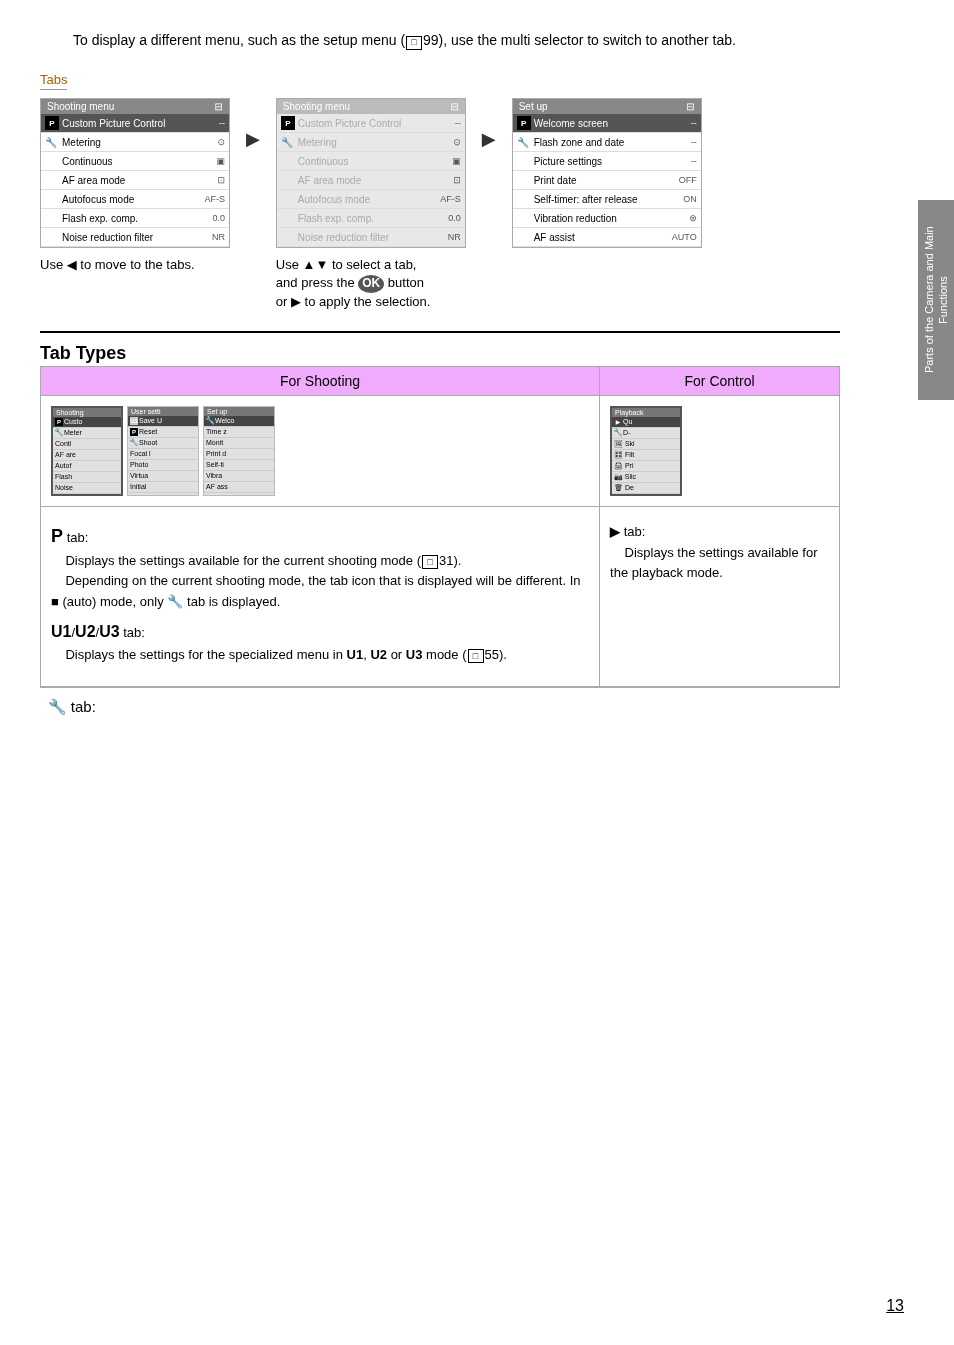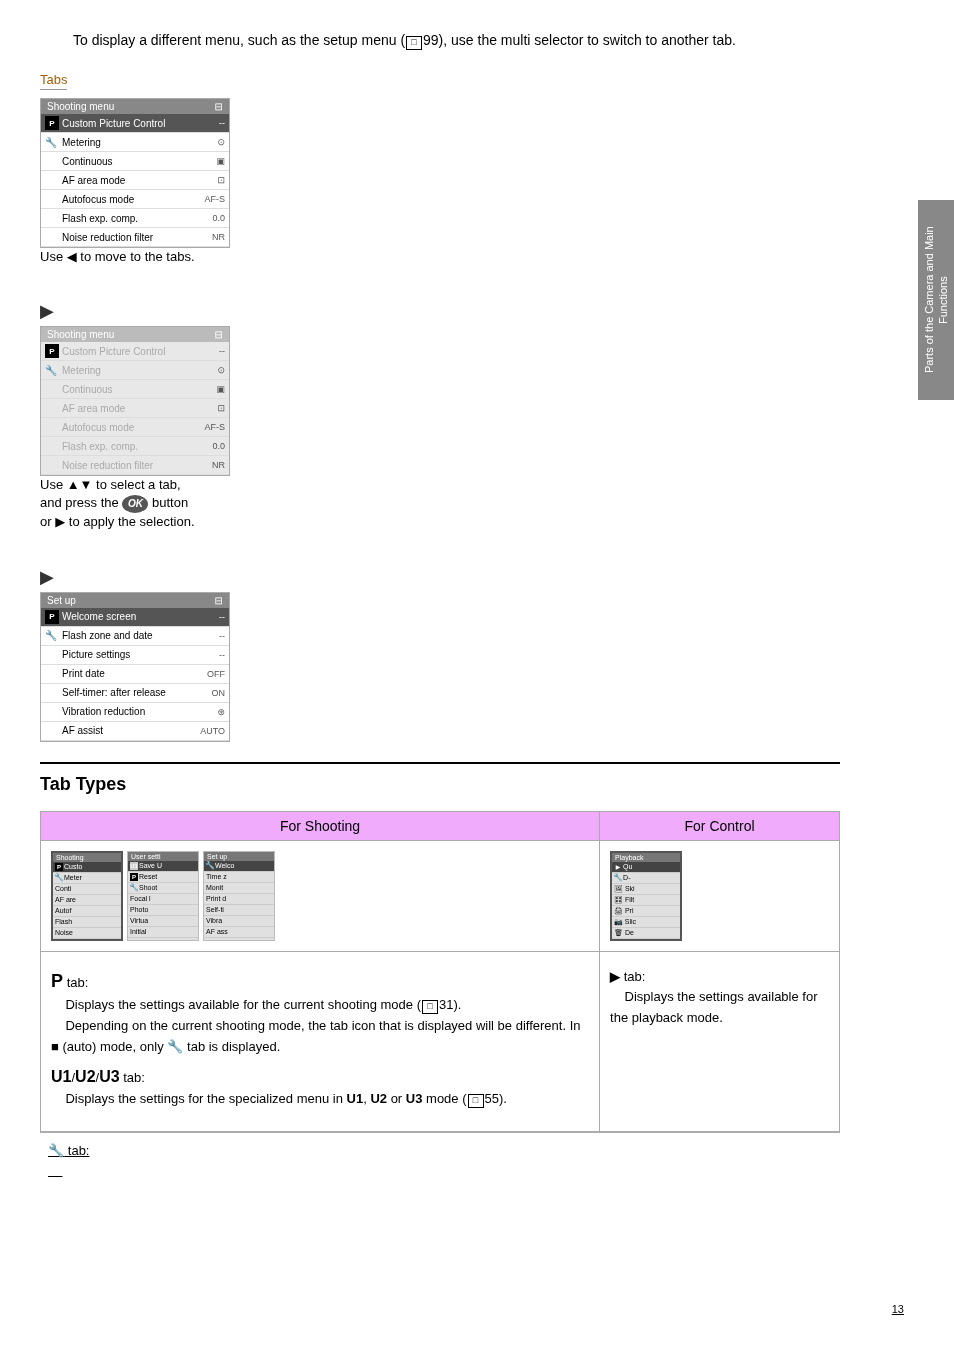--- a/index.html
+++ b/index.html
@@ -31,23 +31,22 @@
       font-size: 13px;
       color: #a16207;
       border-bottom: 1px solid #999;
       display: inline-block;
       padding-bottom: 2px;
       margin-bottom: 8px;
     }
     .menu-screenshots-row {
       display: flex;
       align-items: flex-start;
-      gap: 4px;
+      gap: 16px;
       margin-bottom: 20px;
-      flex-direction: column;
     }
     .menu-screenshot {
       border: 1px solid #aaa;
       background: #e8e8e8;
       width: 190px;
       font-size: 10px;
     }
     .menu-screenshot.active {
       background: #fff;
     }
@@ -114,44 +113,43 @@
       margin-top: 30px;
     }
     .caption-col {
       display: flex;
       flex-direction: column;
       align-items: flex-start;
     }
     .caption-text {
       font-size: 13px;
       line-height: 1.4;
-      margin-top: 0;
+      margin-top: 8px;
       max-width: 160px;
     }
     .caption-text .ok-btn {
       display: inline-flex;
       align-items: center;
       justify-content: center;
       width: 26px;
       height: 18px;
       border-radius: 50%;
       background: #555;
       color: #fff;
-      font-size: 10px;
+      font-size: 12px;
       font-weight: bold;
-      font-style: italic;
     }
     .section-divider {
       border-top: 2px solid #000;
       margin: 20px 0 10px 0;
     }
     h2.section-title {
       font-size: 18px;
       font-weight: bold;
-      margin-bottom: 16px;
+      margin-bottom: 2px;
     }
     .tab-types-table {
       width: 100%;
       border-collapse: collapse;
       border: 1px solid #aaa;
     }
     .tab-types-table th {
       background: #f0abfc;
       border: 1px solid #aaa;
       padding: 6px 10px;
@@ -219,21 +217,21 @@
       font-weight: bold;
     }
     .bold-u {
       font-size: 16px;
       font-weight: bold;
     }
     .page-num-area {
       position: absolute;
       bottom: 30px;
       right: 50px;
-      font-size: 11px;
+      font-size: 16px;
       color: #000;
       text-decoration: underline;
     }
     .side-tab {
       position: absolute;
       right: 0;
       top: 200px;
       width: 36px;
       background: #888;
       color: #fff;
@@ -245,23 +243,22 @@
       text-align: center;
       height: 200px;
       display: flex;
       align-items: center;
       justify-content: center;
       line-height: 1.3;
     }
     .setup-tab-row {
       border-top: 1px solid #aaa;
       padding: 8px;
-      font-size: 13px;
+      font-size: 15px;
       line-height: 1.5;
-      text-decoration: underline;
     }
     .book-icon {
       display: inline-flex;
       align-items: center;
       justify-content: center;
       border: 1.5px solid #000;
       font-size: 9px;
       width: 16px;
       height: 14px;
       margin: 0 1px;

